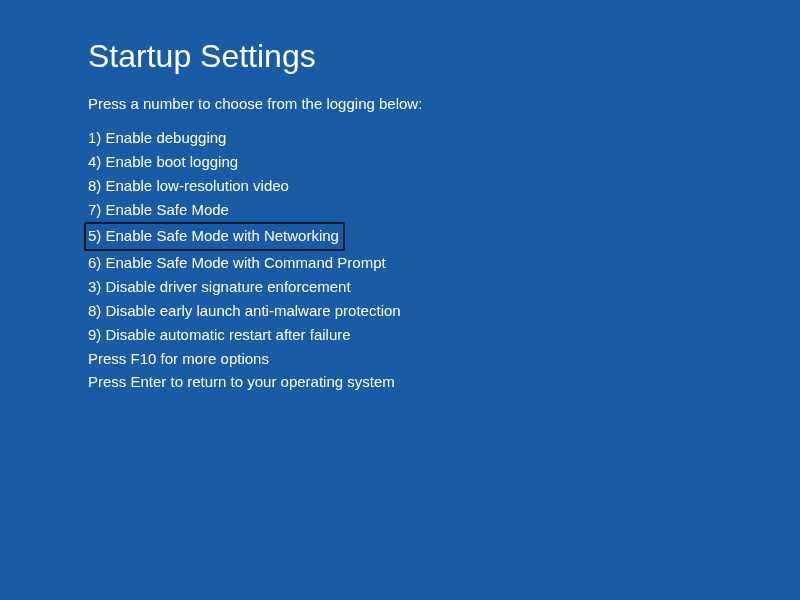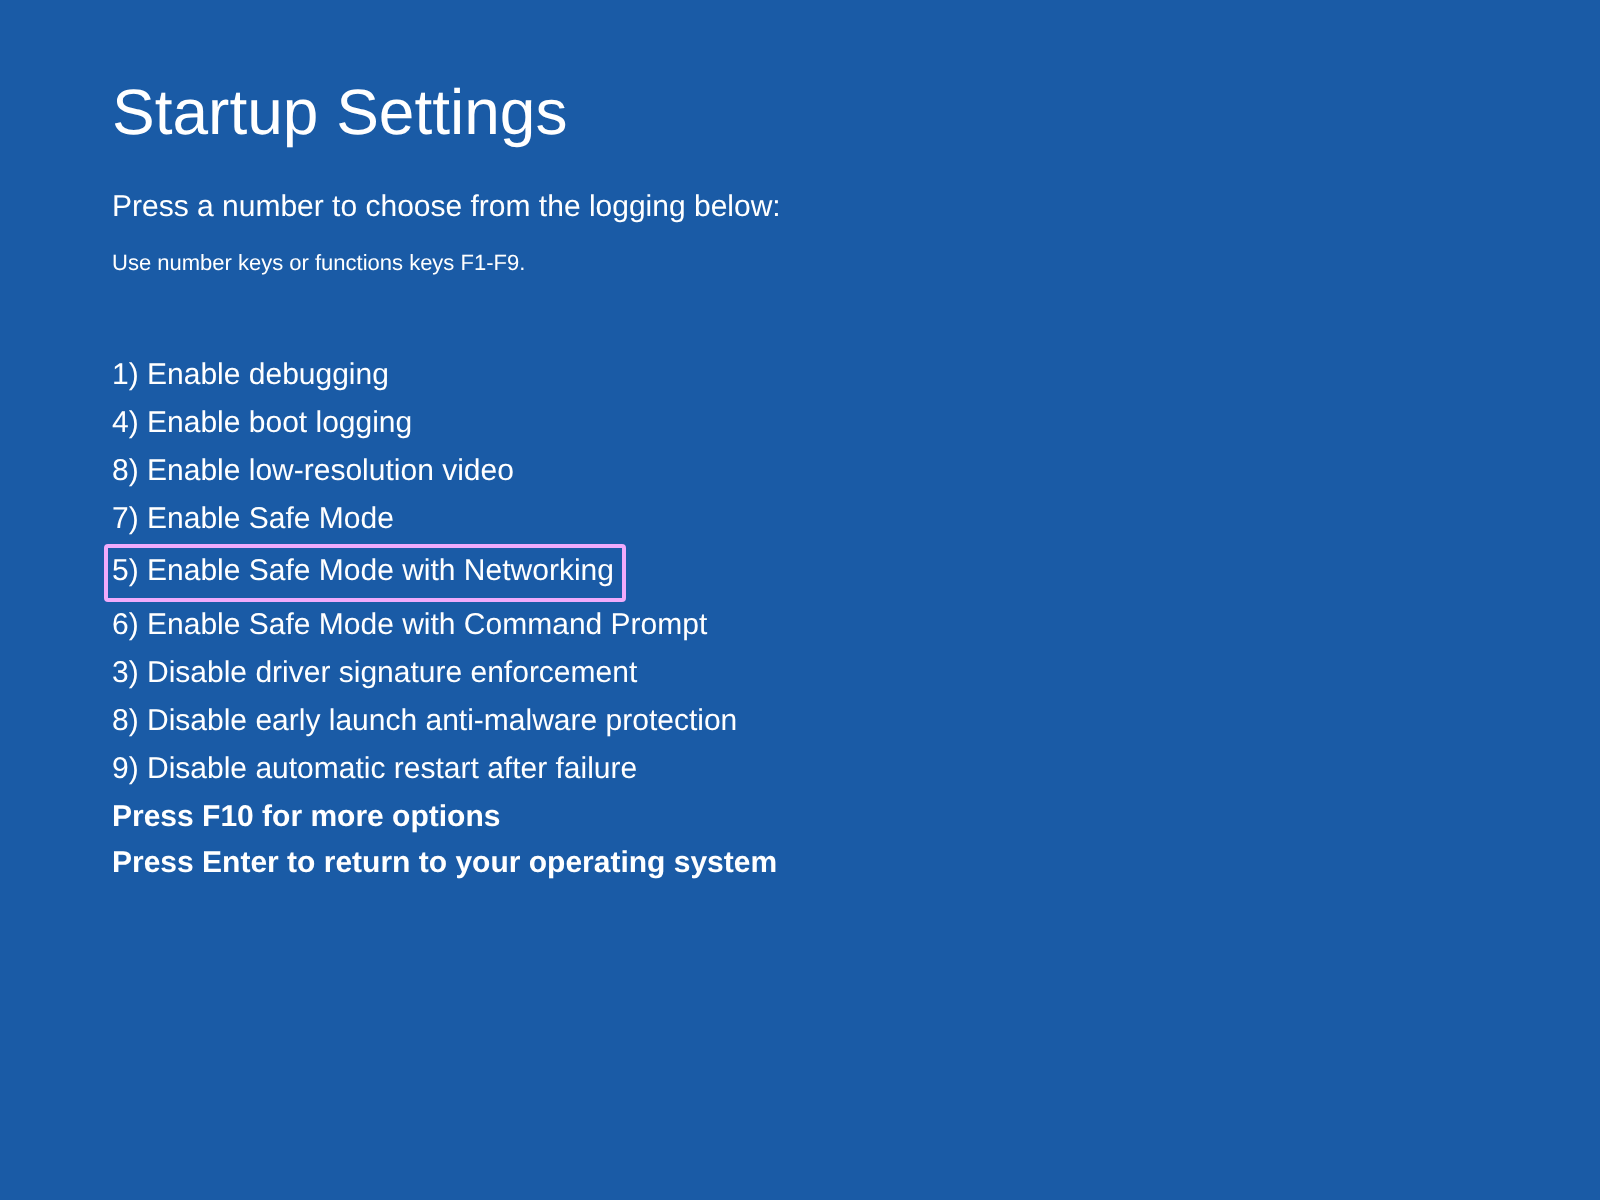--- a/index.html
+++ b/index.html
@@ -9,21 +9,21 @@
     }
     body {
       width: 800px;
       height: 600px;
       background-color: #1a5ba6;
       font-family: 'Segoe UI', Tahoma, sans-serif;
       color: #ffffff;
       overflow: hidden;
     }
     .container {
-      padding: 38px 0 0 56px;
+      padding: 38px 0 0 88px;
     }
     .title {
       font-size: 32px;
       font-weight: 300;
       margin-bottom: 20px;
     }
     .subtitle {
       font-size: 15px;
       font-weight: 400;
       margin-bottom: 14px;
@@ -38,38 +38,37 @@
     .option-item {
       font-size: 15px;
       font-weight: 400;
       line-height: 1.6;
       display: inline-block;
     }
     .option-row {
       margin-bottom: 0px;
     }
     .highlighted {
-      border: 2px solid #f0abfc;
+      border: 2px solid #0f172a;
       border-radius: 2px;
       padding: 0px 4px 1px 2px;
       margin-left: -4px;
     }
     .footer-line {
       font-size: 15px;
-      font-weight: 700;
+      font-weight: 400;
       line-height: 1.55;
     }
   </style>
 </head>
 <body>
 
 <div class="container">
   <h1 class="title">Startup Settings</h1>
   <div class="subtitle">Press a number to choose from the logging below:</div>
-  <div class="hint">Use number keys or functions keys F1-F9.</div>
   <div class="options">
     <div class="option-row"><span class="option-item">1) Enable debugging</span></div>
     <div class="option-row"><span class="option-item">4) Enable boot logging</span></div>
     <div class="option-row"><span class="option-item">8) Enable low-resolution video</span></div>
     <div class="option-row"><span class="option-item">7) Enable Safe Mode</span></div>
     <div class="option-row"><span class="option-item highlighted">5) Enable Safe Mode with Networking</span></div>
     <div class="option-row"><span class="option-item">6) Enable Safe Mode with Command Prompt</span></div>
     <div class="option-row"><span class="option-item">3) Disable driver signature enforcement</span></div>
     <div class="option-row"><span class="option-item">8) Disable early launch anti-malware protection</span></div>
     <div class="option-row"><span class="option-item">9) Disable automatic restart after failure</span></div>

